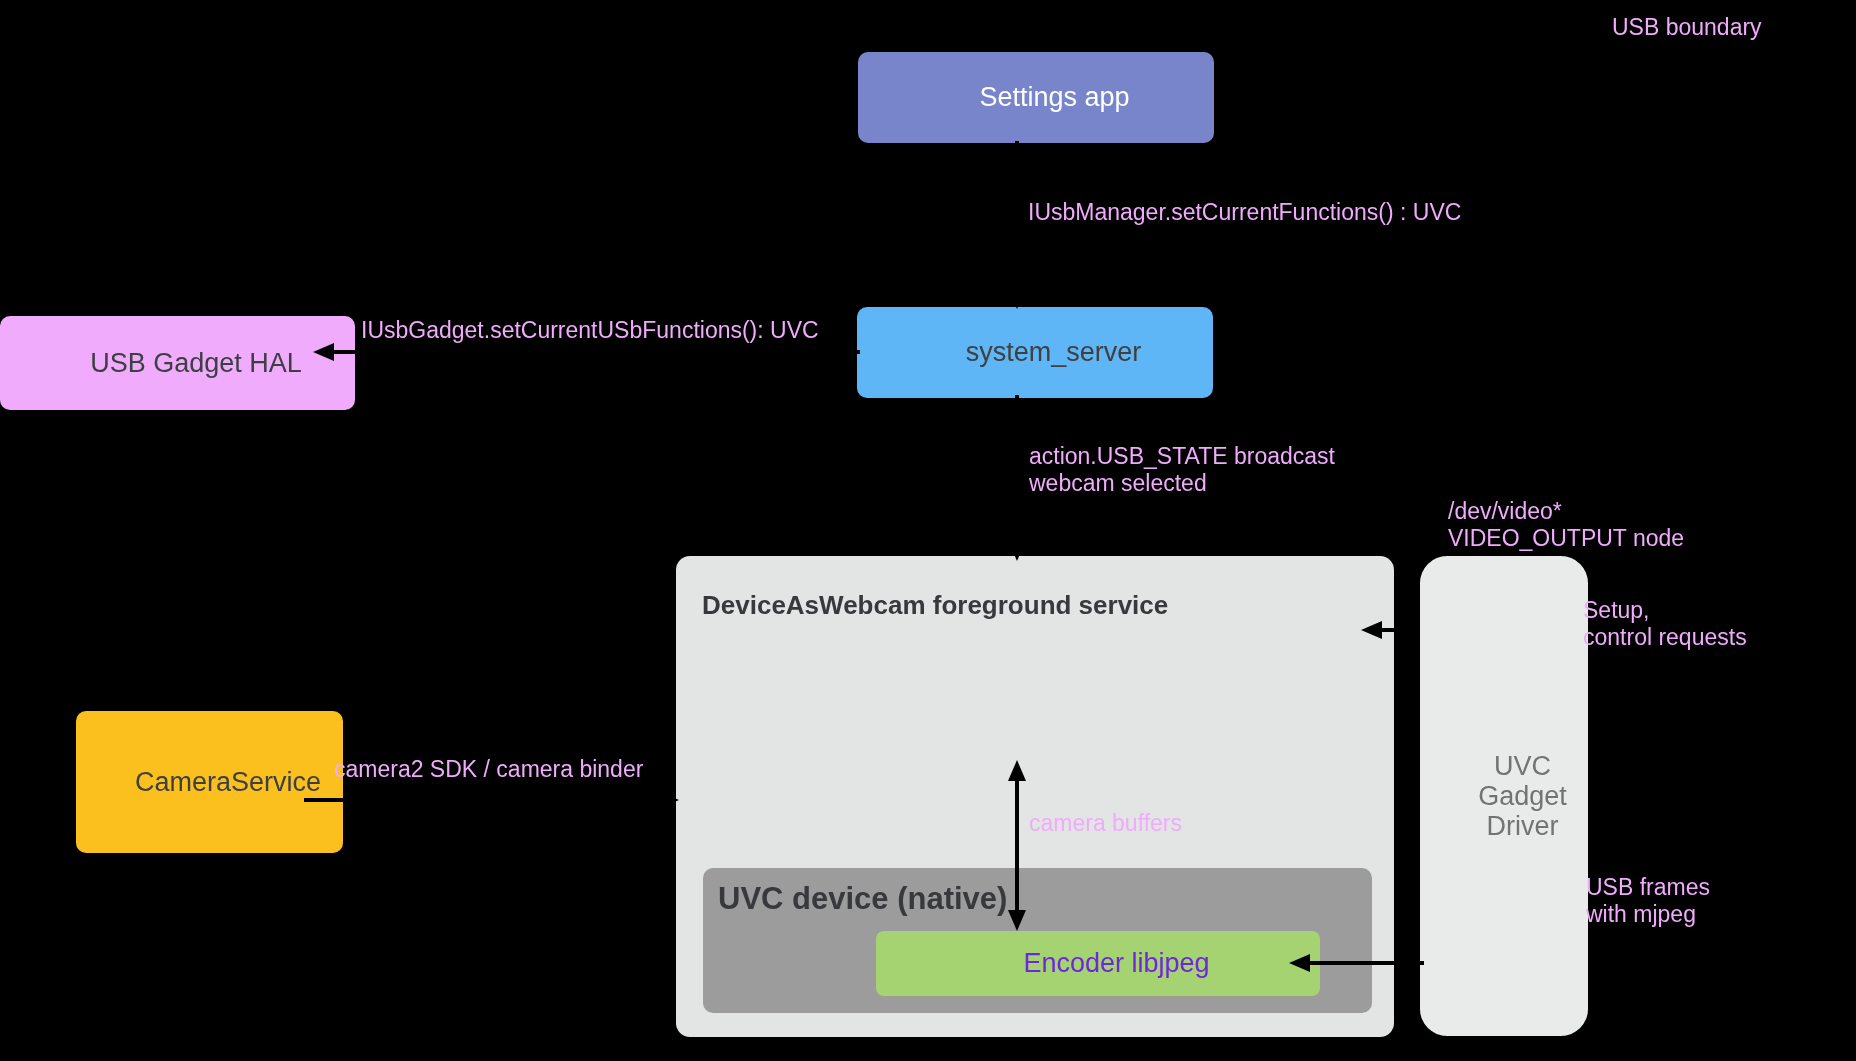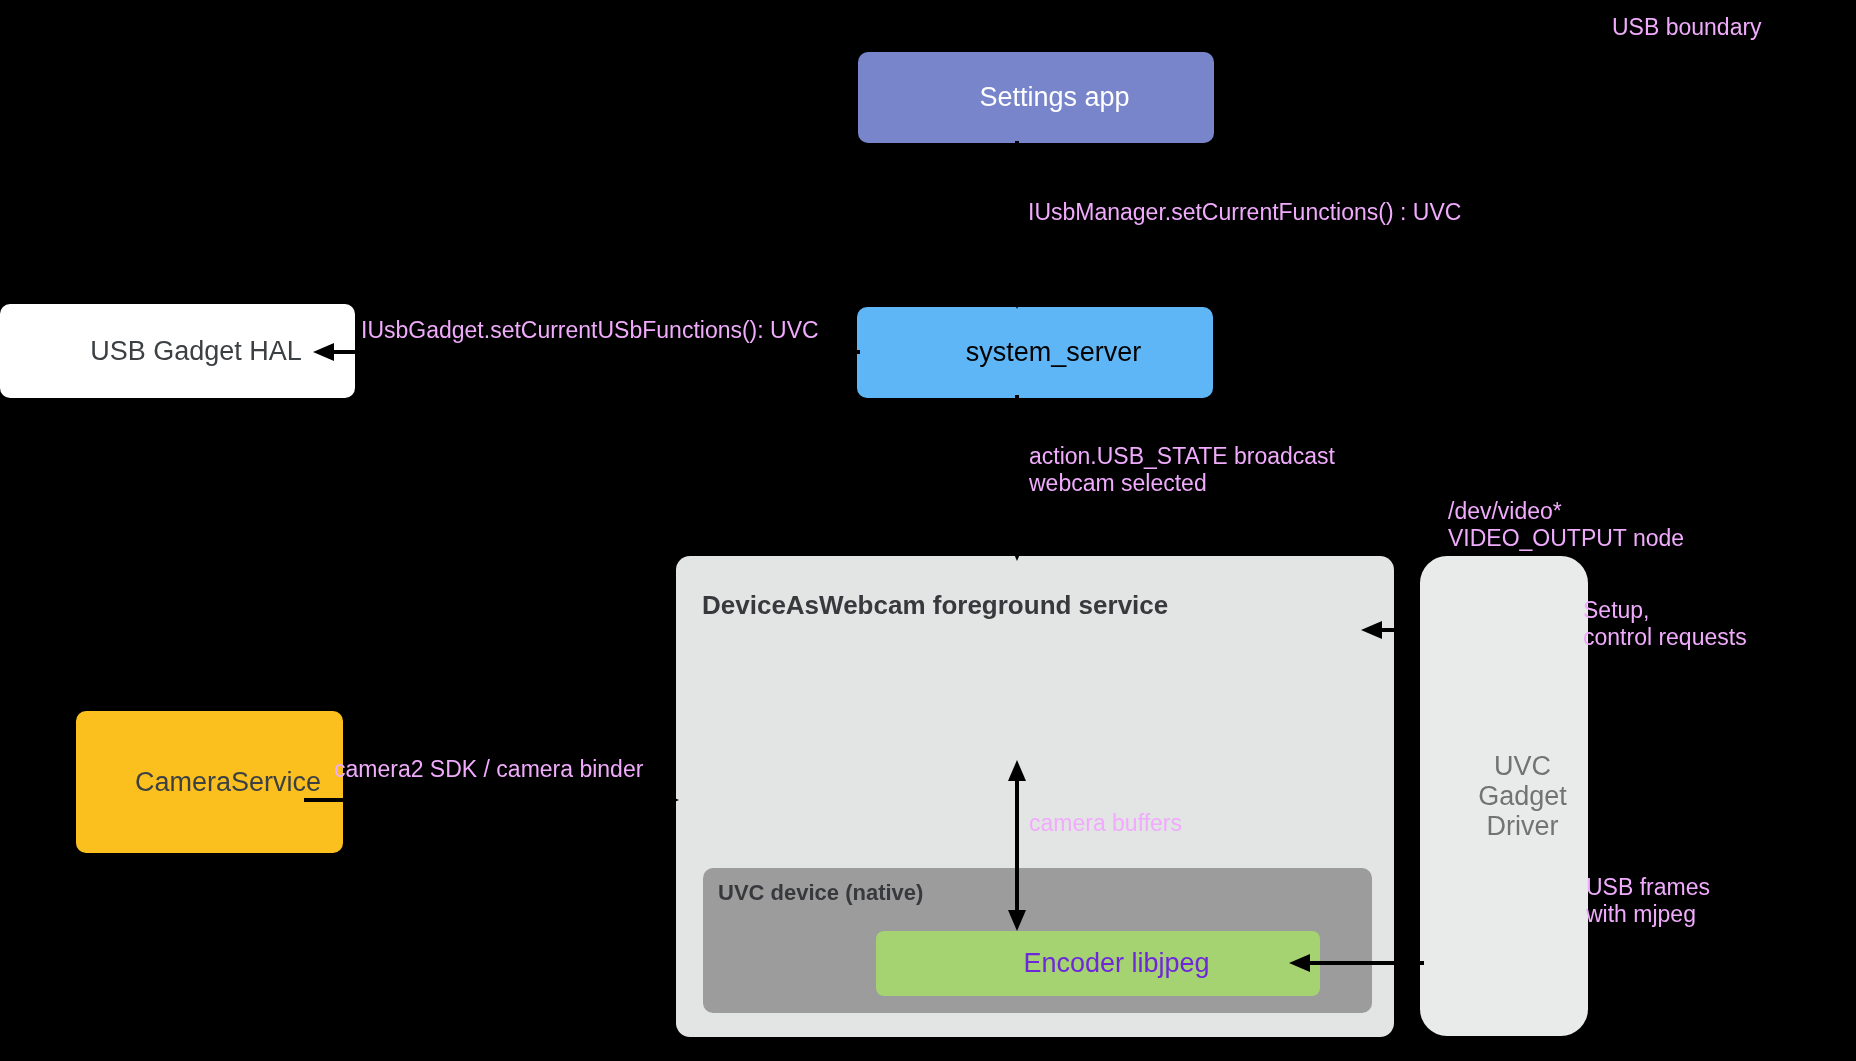--- a/index.html
+++ b/index.html
@@ -14,21 +14,21 @@
   .box-hal        {left:0px;top:304px;width:318px;height:94px;}
   .box-sys        {left:857px;top:307px;width:319px;height:91px;}
   .box-camsvc     {left:76px;top:711px;width:230px;height:142px;}
 
   .box-service    {left:676px;top:556px;width:681px;height:481px;border-radius:14px;}
   .service-title  {position:absolute;left:26px;top:34px;font-size:26px;font-weight:700;white-space:nowrap;}
 
   .box-ctrl       {left:775px;top:651px;width:339px;height:110px;}
 
   .box-uvcdev     {left:703px;top:868px;width:632px;height:145px;}
-  .uvcdev-title   {position:absolute;left:15px;top:12px;font-size:22px;font-weight:700;white-space:nowrap;}
+  .uvcdev-title   {position:absolute;left:15px;top:12px;font-size:31px;font-weight:700;white-space:nowrap;}
 
   .box-encoder    {left:876px;top:931px;width:407px;height:65px;border-radius:8px;}
 
   .box-driver     {left:1420px;top:556px;width:131px;height:480px;border-radius:12px;
                    flex-direction:column;line-height:30px;}
 
   .caption{position:absolute;color:#f0abfc;font-size:23px;line-height:27px;white-space:nowrap;}
   .cap-usb-boundary {left:1612px;top:14px;}
   .cap-iusbmanager  {left:1028px;top:199px;}
   .cap-iusbgadget   {left:361px;top:317px;}
@@ -44,25 +44,25 @@
 </style>
 </head>
 <body>
 
 <div class="stage">
 
   <div class="box box-settings" style="background: rgb(120, 133, 203); color: rgb(255, 255, 255);">
     <span>Settings app</span>
   </div>
 
-  <div class="box box-hal" style="background: #ffffff; color: rgb(60, 64, 67);">
+  <div class="box box-hal" style="background: #f0abfc; color: rgb(60, 64, 67); margin-top: 12px;">
     <span>USB Gadget HAL</span>
   </div>
 
-  <div class="box box-sys" style="background: rgb(95, 182, 246); color: #000000;">
+  <div class="box box-sys" style="background: rgb(95, 182, 246); color: #404040;">
     <span>system_server</span>
   </div>
 
   <div class="box box-camsvc" style="background: rgb(251, 192, 30); color: rgb(60, 64, 67);">
     <span>CameraService</span>
   </div>
 
   <div class="box box-service" style="background: rgb(227, 228, 228); color: rgb(55, 57, 60);">
     <span class="service-title">DeviceAsWebcam foreground service</span>
   </div>

